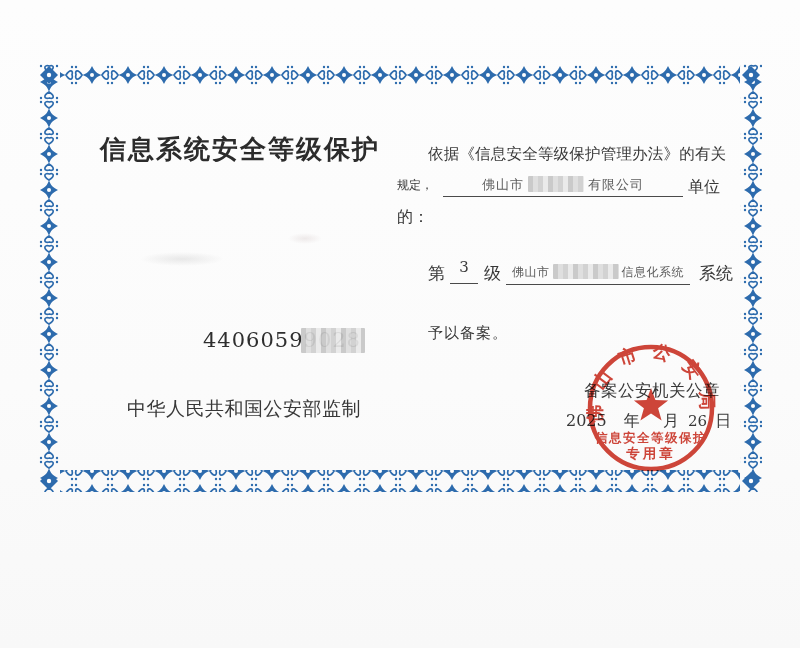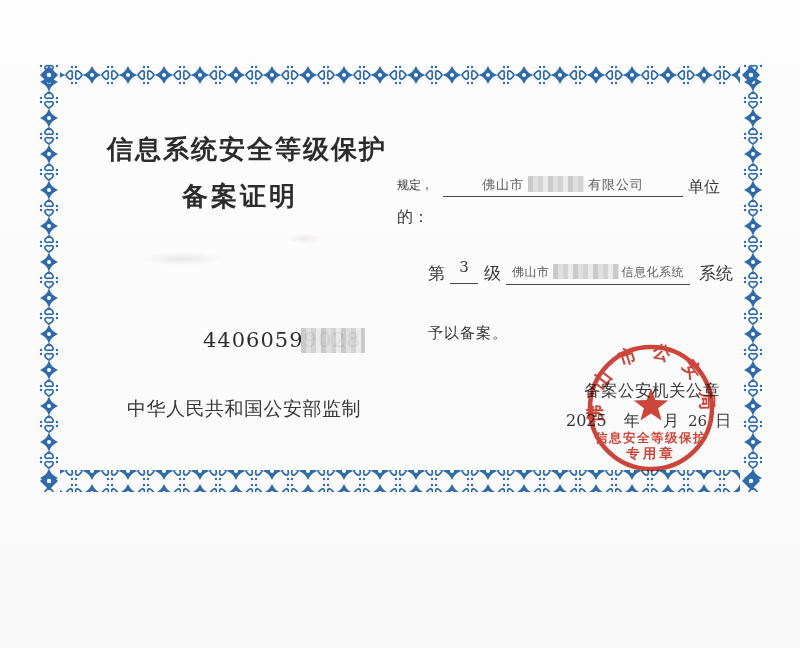--- a/index.html
+++ b/index.html
@@ -9,21 +9,21 @@
     font-family:"DejaVu Serif","Liberation Serif",serif;
   }
   #page{
     position:relative;width:800px;height:648px;
     background:linear-gradient(180deg,#fdfdfd 0%,#fbfbfb 60%,#f8f8f8 100%);
     overflow:hidden;
   }
   .abs{position:absolute;}
   .txt{color:#383838;white-space:nowrap;}
   
-  .title1{left:91px;top:132px;width:312px;text-align:center;font-size:26px;font-weight:700;letter-spacing:2px;color:#2c2c2c;}
+  .title1{left:84px;top:132px;width:312px;text-align:center;font-size:26px;font-weight:700;letter-spacing:2px;color:#2c2c2c;}
   .title2{left:84px;top:179px;width:312px;text-align:center;font-size:26px;font-weight:700;letter-spacing:3px;color:#2c2c2c;}
   
   .certno-label{left:104px;top:334px;font-size:19px;letter-spacing:1px;}
   .certno-value{left:203px;top:328px;font-size:21px;letter-spacing:1px;color:#2e2e2e;}
   .issuer{left:127px;top:396px;font-size:19px;letter-spacing:0.5px;text-align:center;}
   
   .clause1{left:428px;top:144px;font-size:15.5px;letter-spacing:0.2px;}
   .clause2-prefix{left:397px;top:177px;font-size:12px;}
   .unit-line{left:443px;top:173px;width:240px;height:23px;border-bottom:1.5px solid #4a4a4a;display:flex;align-items:center;justify-content:center;}
   .unit-line .small-gray{font-size:13px;color:#5c5c5c;letter-spacing:1px;}
@@ -100,27 +100,27 @@
         <circle cx="11" cy="417" r="2.2" fill="#fff"></circle>
       <path d="M713 408 L722 417 L713 426 L704 417 Z"></path>
         <circle cx="713" cy="417" r="2.2" fill="#fff"></circle>
     </g>
   </svg>
 
   <div class="abs smudge1"></div>
   <div class="abs smudge2"></div>
 
   <div class="abs txt title1">信息系统安全等级保护</div>
-  <div class="abs txt title2">备案证明</div>
 
   <div class="abs txt certno-value">44060599028</div>
   <div class="abs mosaic mosaic-certno"></div>
 
   <div class="abs txt issuer">中华人民共和国公安部监制</div>
 
+  <div class="abs txt clause1">依据《信息安全等级保护管理办法》的有关</div>
   <div class="abs txt clause2-prefix">规定，</div>
 
   <div class="abs unit-line">
     <span class="small-gray">佛山市</span>
     <span class="mosaic mosaic-unit"></span>
     <span class="small-gray">有限公司</span>
   </div>
   <div class="abs txt unit-suffix">单位</div>
   <div class="abs txt possessive">的：</div>
 

